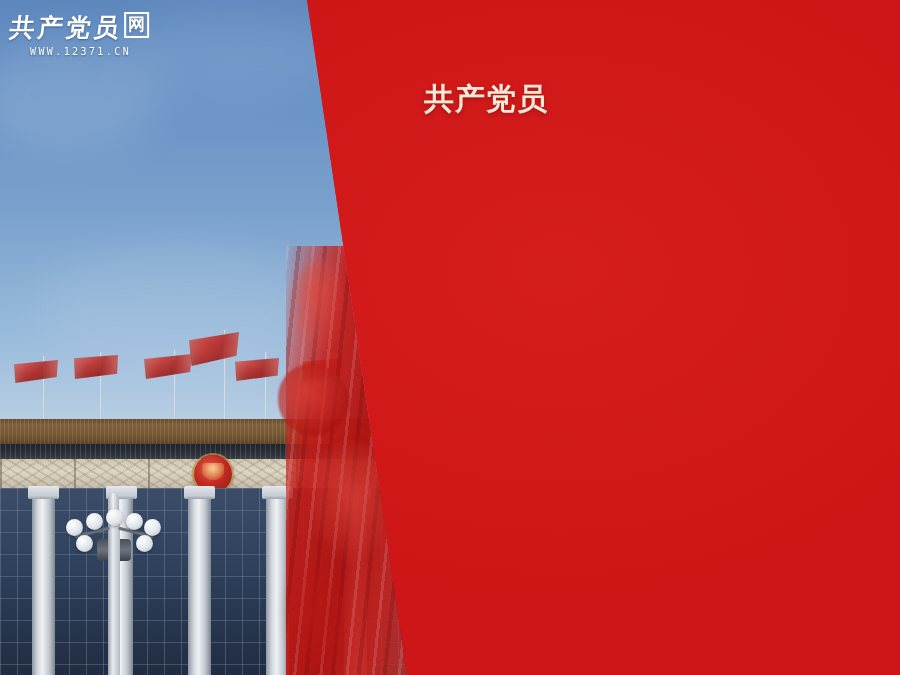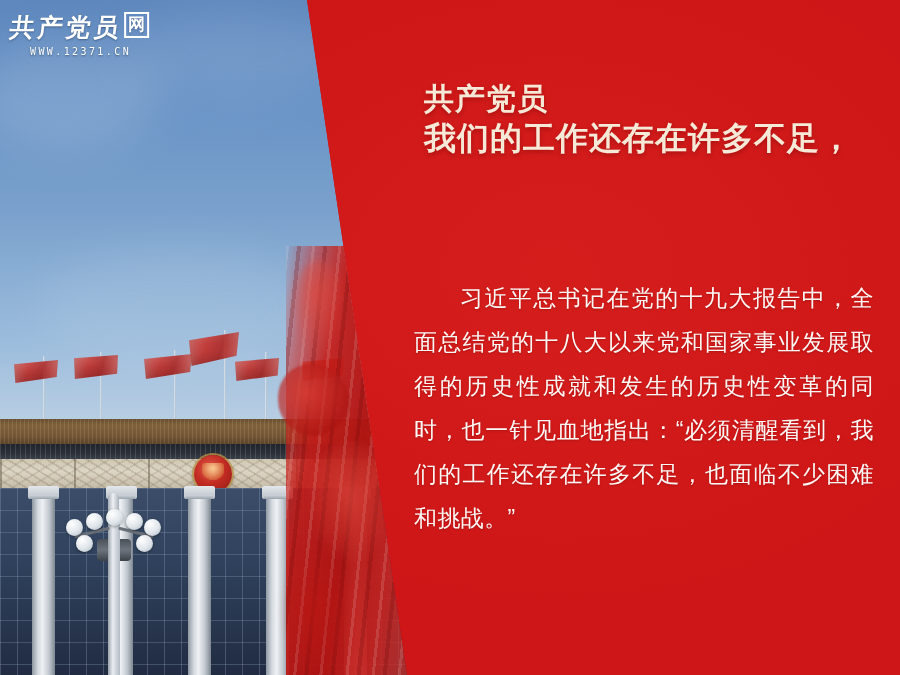--- a/index.html
+++ b/index.html
@@ -332,18 +332,16 @@
 
   <div id="redpanel"></div>
 
   <div id="logo">
     <div class="brush"><span>共产党员</span><span class="boxed">网</span></div>
     <div class="url">WWW.12371.CN</div>
   </div>
 
   <div id="headline">
     <div class="l1">共产党员</div>
-    <div class="l2">我们的工作还存在许多不足，</div>
   </div>
 
-  <div id="body">习近平总书记在党的十九大报告中，全面总结党的十八大以来党和国家事业发展取得的历史性成就和发生的历史性变革的同时，也一针见血地指出：“必须清醒看到，我们的工作还存在许多不足，也面临不少困难和挑战。”</div>
 
 </div>
 
 </body></html>

